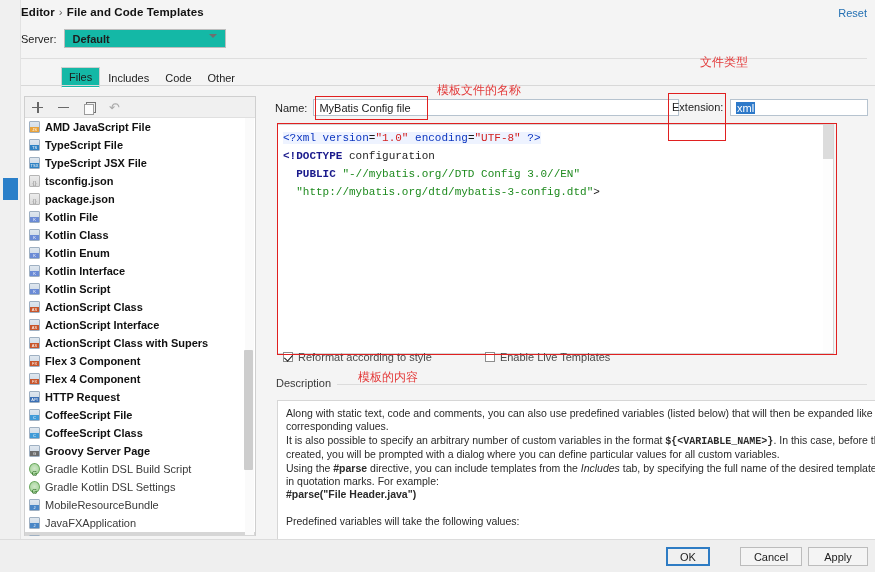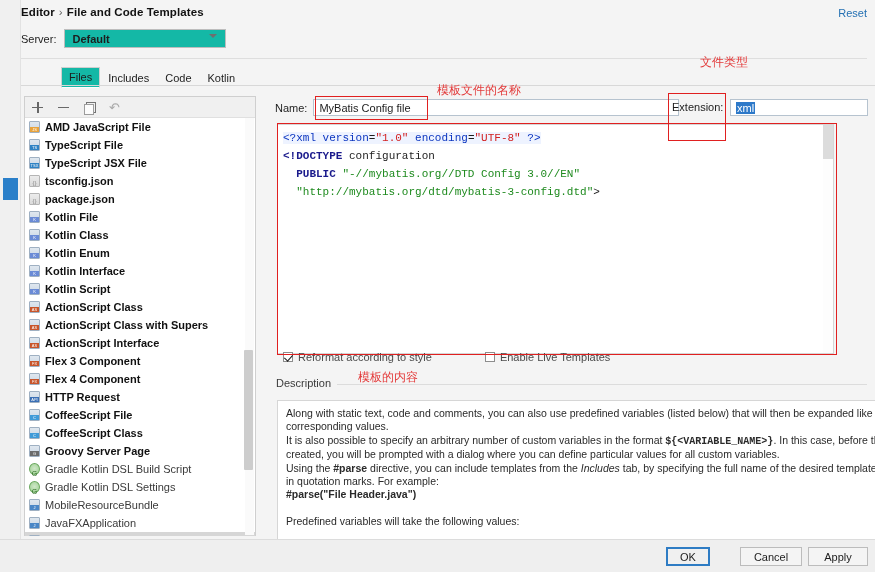--- a/index.html
+++ b/index.html
@@ -157,21 +157,21 @@
       <span class="val">Default</span>
       <span class="chev"></span>
     </div>
   </div>
   <div class="hr-sep"></div>
 
   <div class="tabs">
     <div class="tab active">Files</div>
     <div class="tab">Includes</div>
     <div class="tab">Code</div>
-    <div class="tab">Kotlin</div>
+    <div class="tab">Other</div>
   </div>
   <div class="tabs-underline"></div>
 
   <div class="list-panel">
     <div class="list-toolbar">
       <span class="tb-ico tb-plus"></span>
       <span class="tb-ico tb-minus"></span>
       <span class="tb-ico tb-copy"></span>
       <span class="tb-ico tb-undo">↶</span>
     </div>
@@ -239,27 +239,27 @@
       <div class="row bold">
           <span class="ficon ic-as">
             <i>AS</i>
           </span>
           <span class="lbl">ActionScript Class</span>
         </div>
       <div class="row bold">
           <span class="ficon ic-as">
             <i>AS</i>
           </span>
-          <span class="lbl">ActionScript Class with Supers</span>
+          <span class="lbl">ActionScript Interface</span>
         </div>
       <div class="row bold">
           <span class="ficon ic-as">
             <i>AS</i>
           </span>
-          <span class="lbl">ActionScript Interface</span>
+          <span class="lbl">ActionScript Class with Supers</span>
         </div>
       <div class="row bold">
           <span class="ficon ic-flex">
             <i>FX</i>
           </span>
           <span class="lbl">Flex 3 Component</span>
         </div>
       <div class="row bold">
           <span class="ficon ic-flex">
             <i>FX</i>

